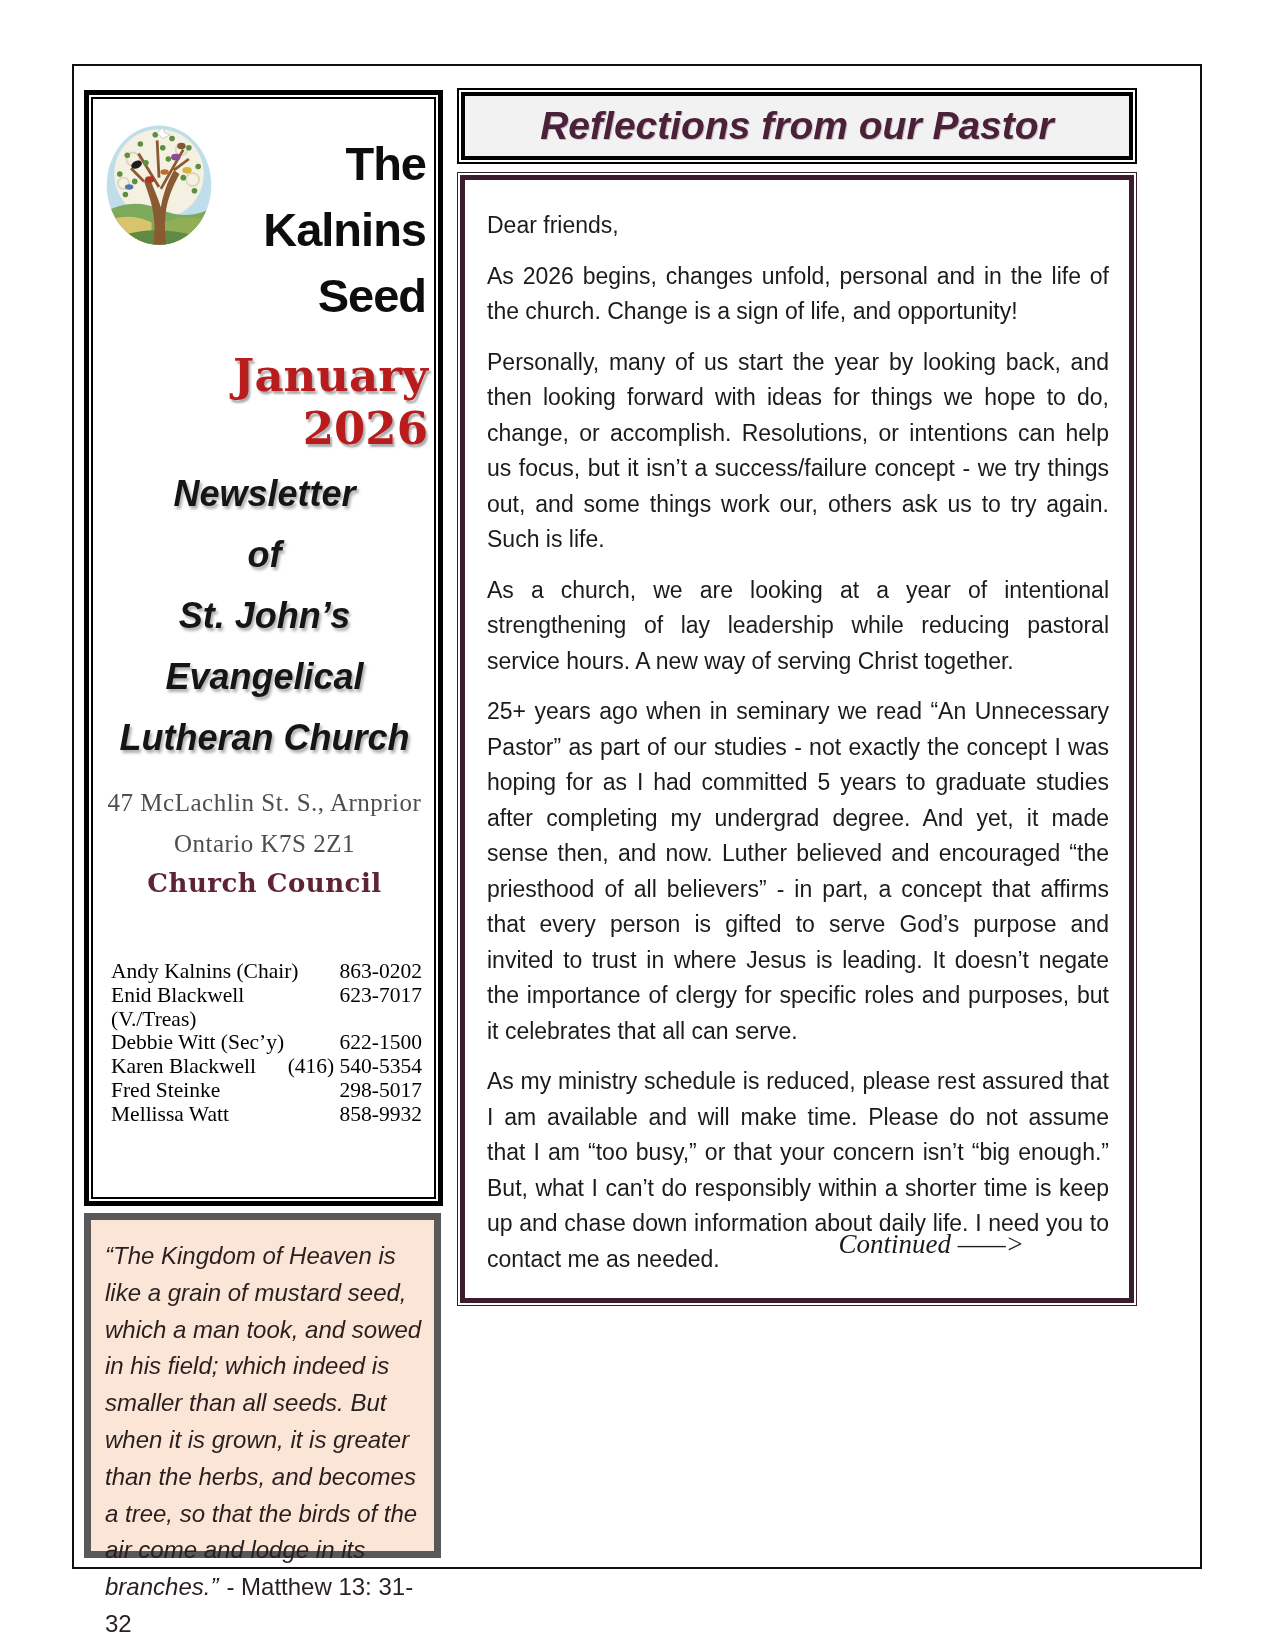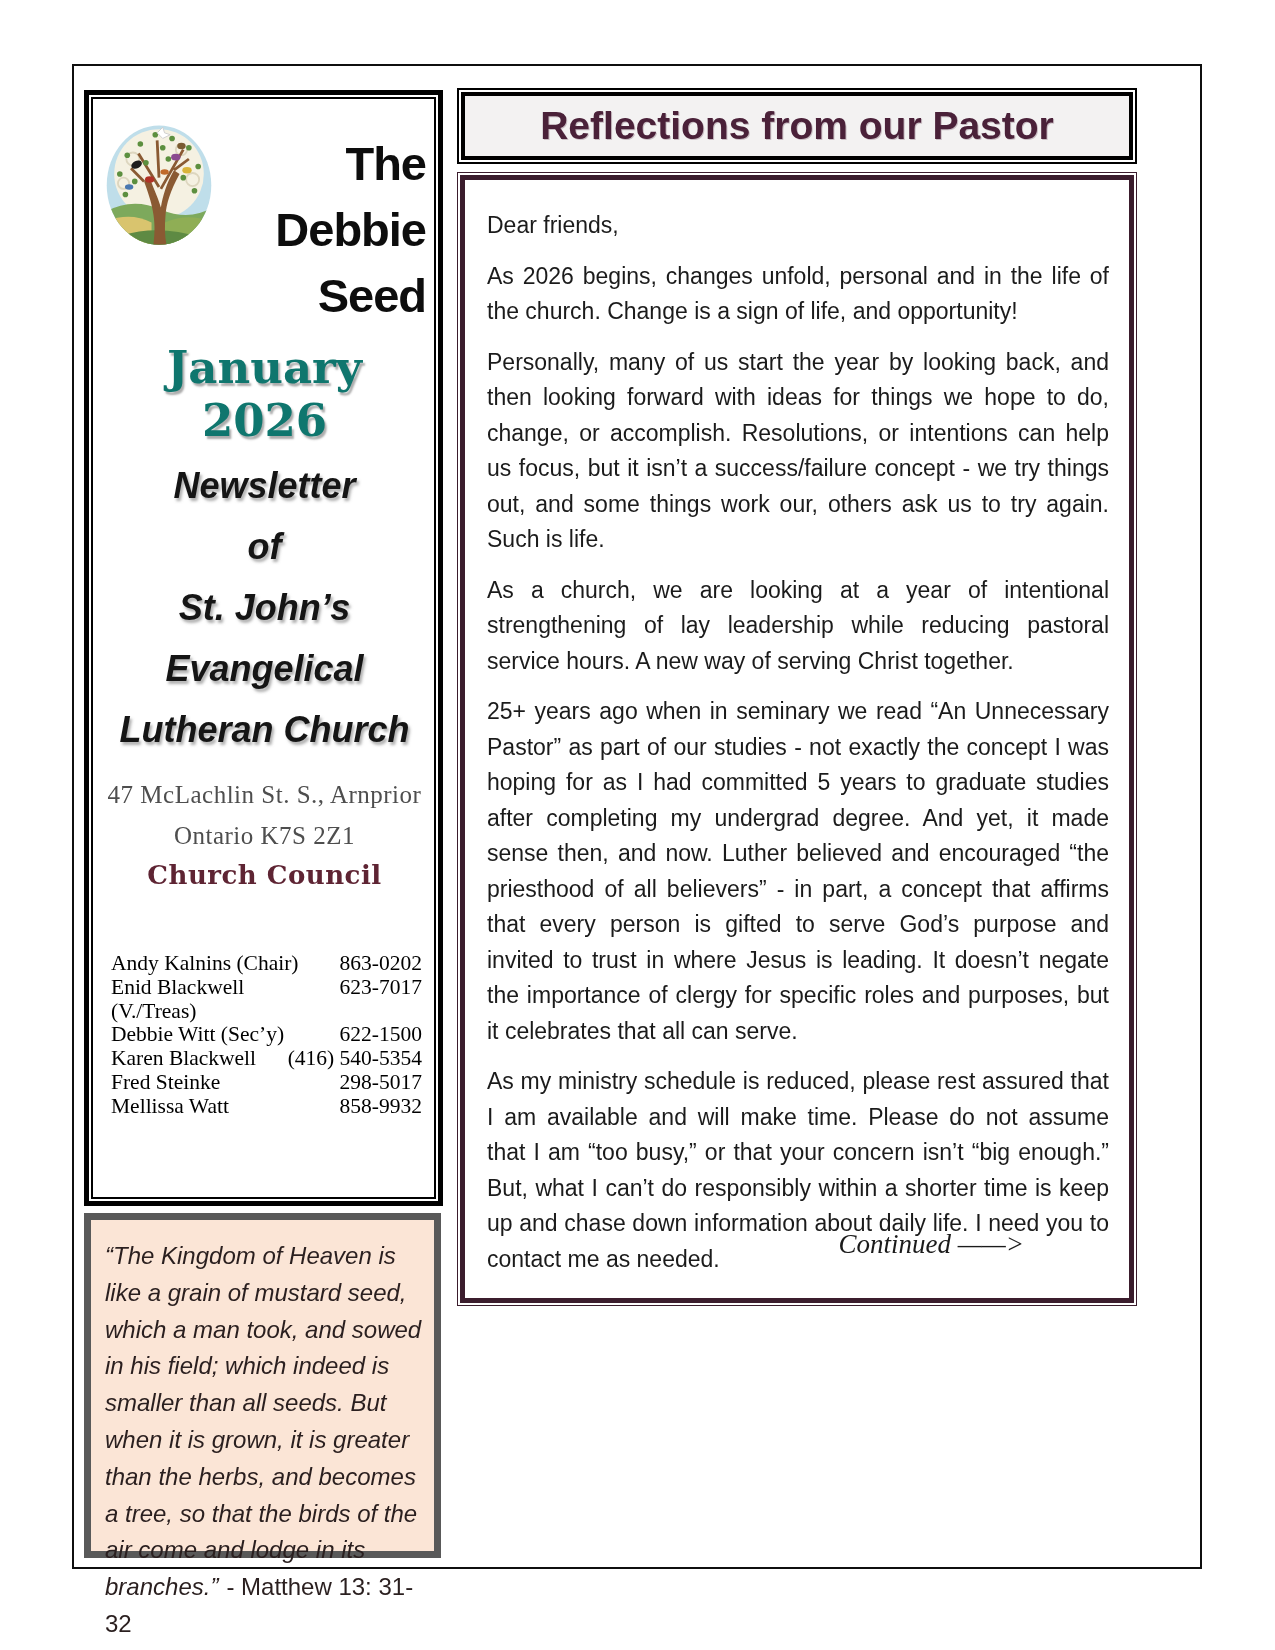--- a/index.html
+++ b/index.html
@@ -11,22 +11,22 @@
 
   
   .sidebar-outer{position:absolute;left:84px;top:90px;width:359px;height:1116px;
         border:5px solid #000;background:#fff;}
   .sidebar-inner{width:calc(100% - 4px);height:calc(100% - 4px);margin:2px;
         border:2px solid #000;padding:20px 6px 0 8px;overflow:hidden;}
   .masthead{display:flex;align-items:flex-start;}
   .logo{width:112px;height:136px;flex:0 0 auto;margin-left:2px;}
   .masthead-title{flex:1;text-align:right;font-weight:700;font-size:47px;line-height:66px;
         color:#0d0d0d;padding-top:12px;padding-right:2px;letter-spacing:-1px;}
-  .issue-date{margin-top:12px;text-align:center;font-family:"DejaVu Serif",serif;
-        font-weight:700;font-size:45px;color:#0f766e;
+  .issue-date{margin-top:20px;text-align:right;font-family:"DejaVu Serif",serif;
+        font-weight:700;font-size:45px;color:#b91c1c;
         text-shadow:2px 3px 2px rgba(70,70,70,.45);}
   .subtitle{margin-top:8px;text-align:center;font-family:Liberation Sans, sans-serif;
         font-style:italic;font-weight:600;font-size:36px;line-height:61px;color:#151515;
         text-shadow:2px 3px 3px rgba(110,110,110,.55);}
   .address{margin-top:14px;text-align:center;font-family:Liberation Serif, serif;
         font-size:25px;line-height:41px;color:#4e4e4e;letter-spacing:.5px;}
   .council-heading{margin-top:4px;text-align:center;font-family:"DejaVu Serif",serif;
         font-weight:700;font-size:26px;color:#5e2433;letter-spacing:.5px;}
   .council-list{margin:62px 6px 0 10px;font-family:"Liberation Serif",serif;
         font-size:21.5px;line-height:23.8px;color:#000;}
@@ -40,21 +40,21 @@
         color:#2a1f1f;}
   .q-italic{font-style:italic;}
   .q-cite{font-style:normal;margin-left:8px;}
 
   
   .header-outer{position:absolute;left:457px;top:88px;width:680px;height:76px;
         border:2px solid #000;}
   .header-inner{width:calc(100% - 4px);height:calc(100% - 4px);margin:2px;
         border:4px solid #000;background:#f3f2f2;display:flex;align-items:center;
         justify-content:center;}
-  .header-title{font-weight:700;font-size:39px;color:#4a2139;
+  .header-title{font-style:italic;font-weight:700;font-size:39px;color:#4a2139;
         text-shadow:1px 1px 0 rgba(74,33,57,.25);}
 
   
   .main-outer{position:absolute;left:457px;top:172px;width:680px;height:1134px;
         border:1px solid #3b1d2d;padding:2px;}
   .main-inner{position:relative;width:100%;height:100%;border:5px solid #3b1d2d;
         background:#fff;padding:28px 20px 20px 22px;}
   .letter p{margin:0 0 15px 0;font-size:23px;line-height:35.5px;text-align:justify;
         color:#1b1b1b;}
   .letter p.salutation{text-align:left;}
@@ -113,21 +113,21 @@
               <ellipse cx="90" cy="52" rx="5" ry="3.5" fill="#d9b43a"></ellipse>
               <ellipse cx="28" cy="70" rx="4.5" ry="3" fill="#4a78b0"></ellipse>
               <ellipse cx="66" cy="54" rx="4.5" ry="3" fill="#c06a2a"></ellipse>
               <ellipse cx="84" cy="26" rx="4.5" ry="3.5" fill="#7a5a30"></ellipse>
               <path d="M58,12 l6,-6 l2,6 l6,2 l-8,4 Z" fill="#ffffff" stroke="#cccccc"></path>
             </g>
           </g>
         </svg>
         <div class="masthead-title">
           <div>The</div>
-          <div>Debbie</div>
+          <div>Kalnins</div>
           <div>Seed</div>
         </div>
       </div>
 
       <div class="issue-date">January 2026</div>
 
       <div class="subtitle">
         <div>Newsletter</div>
         <div>of</div>
         <div>St. John’s Evangelical</div>

